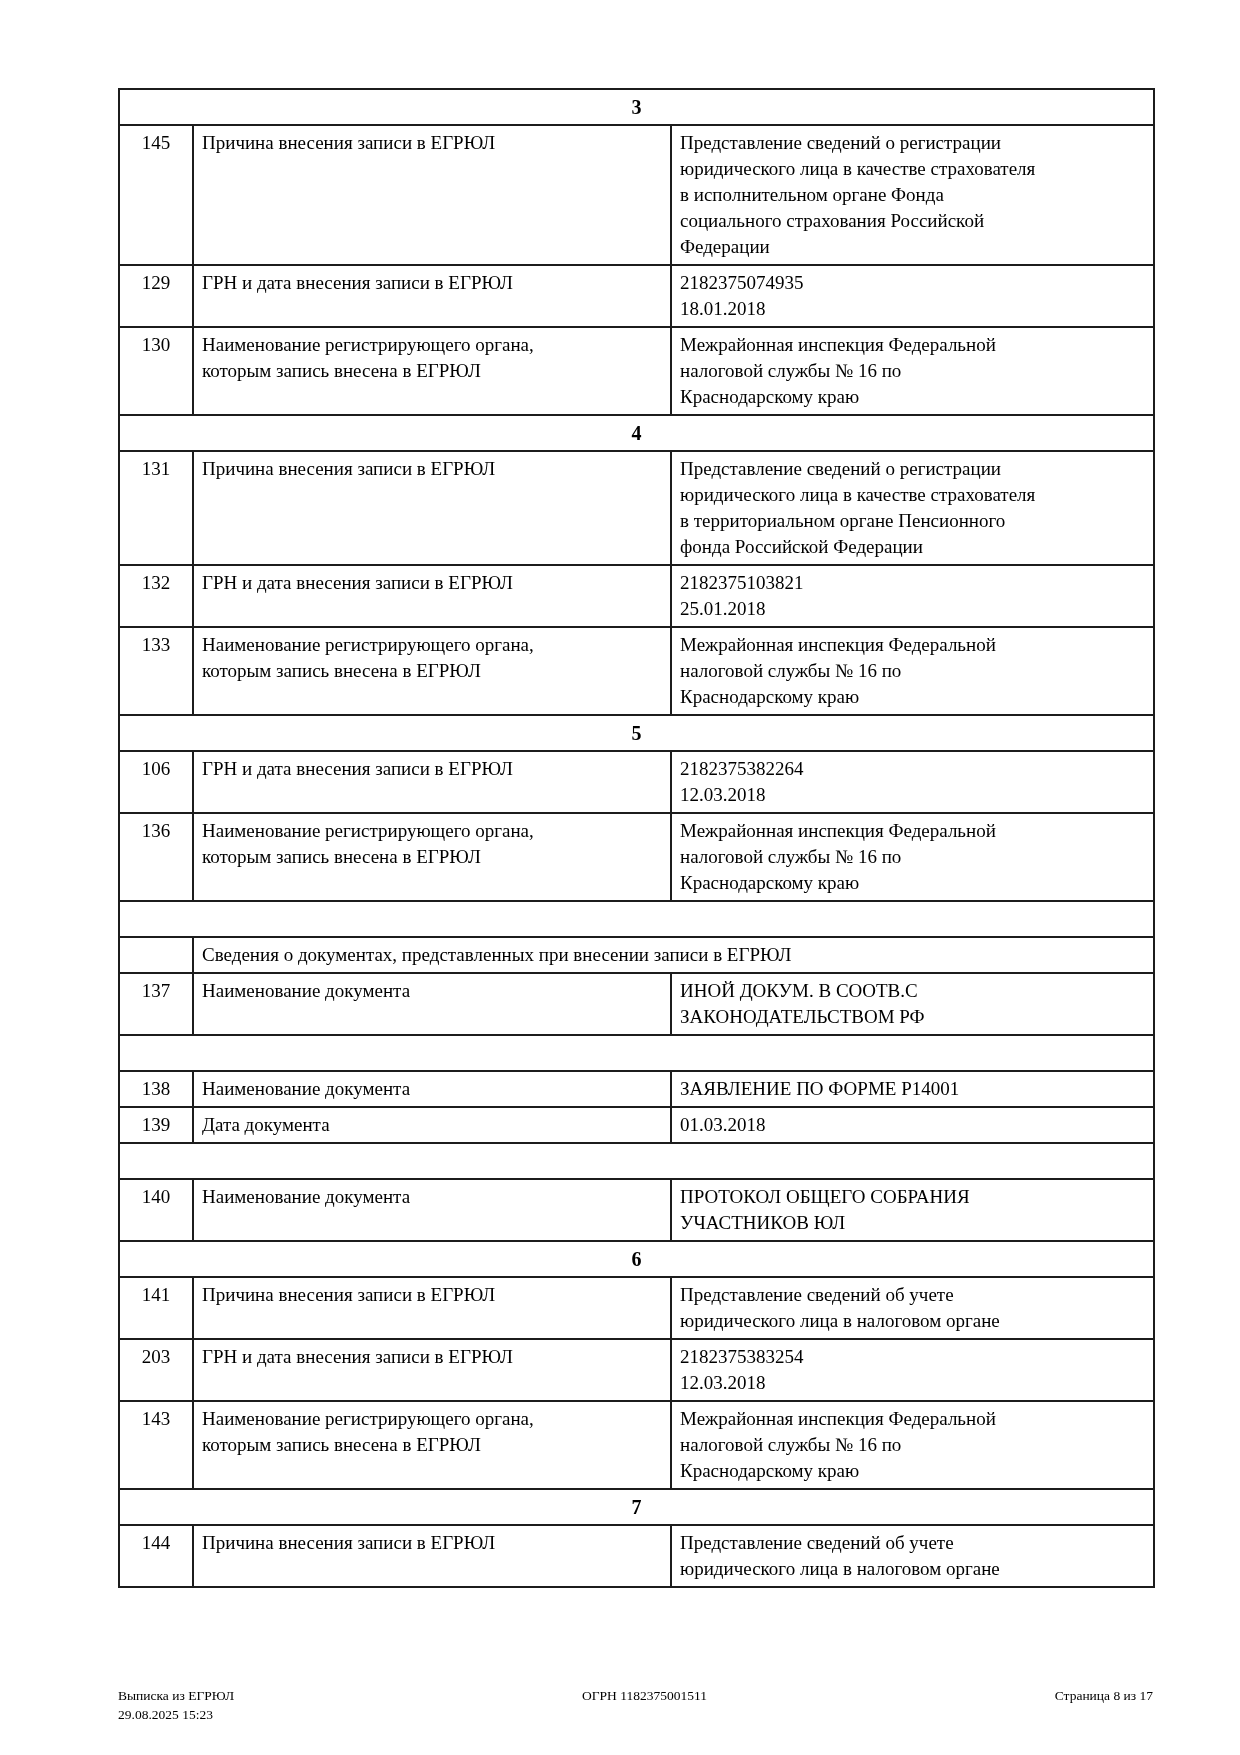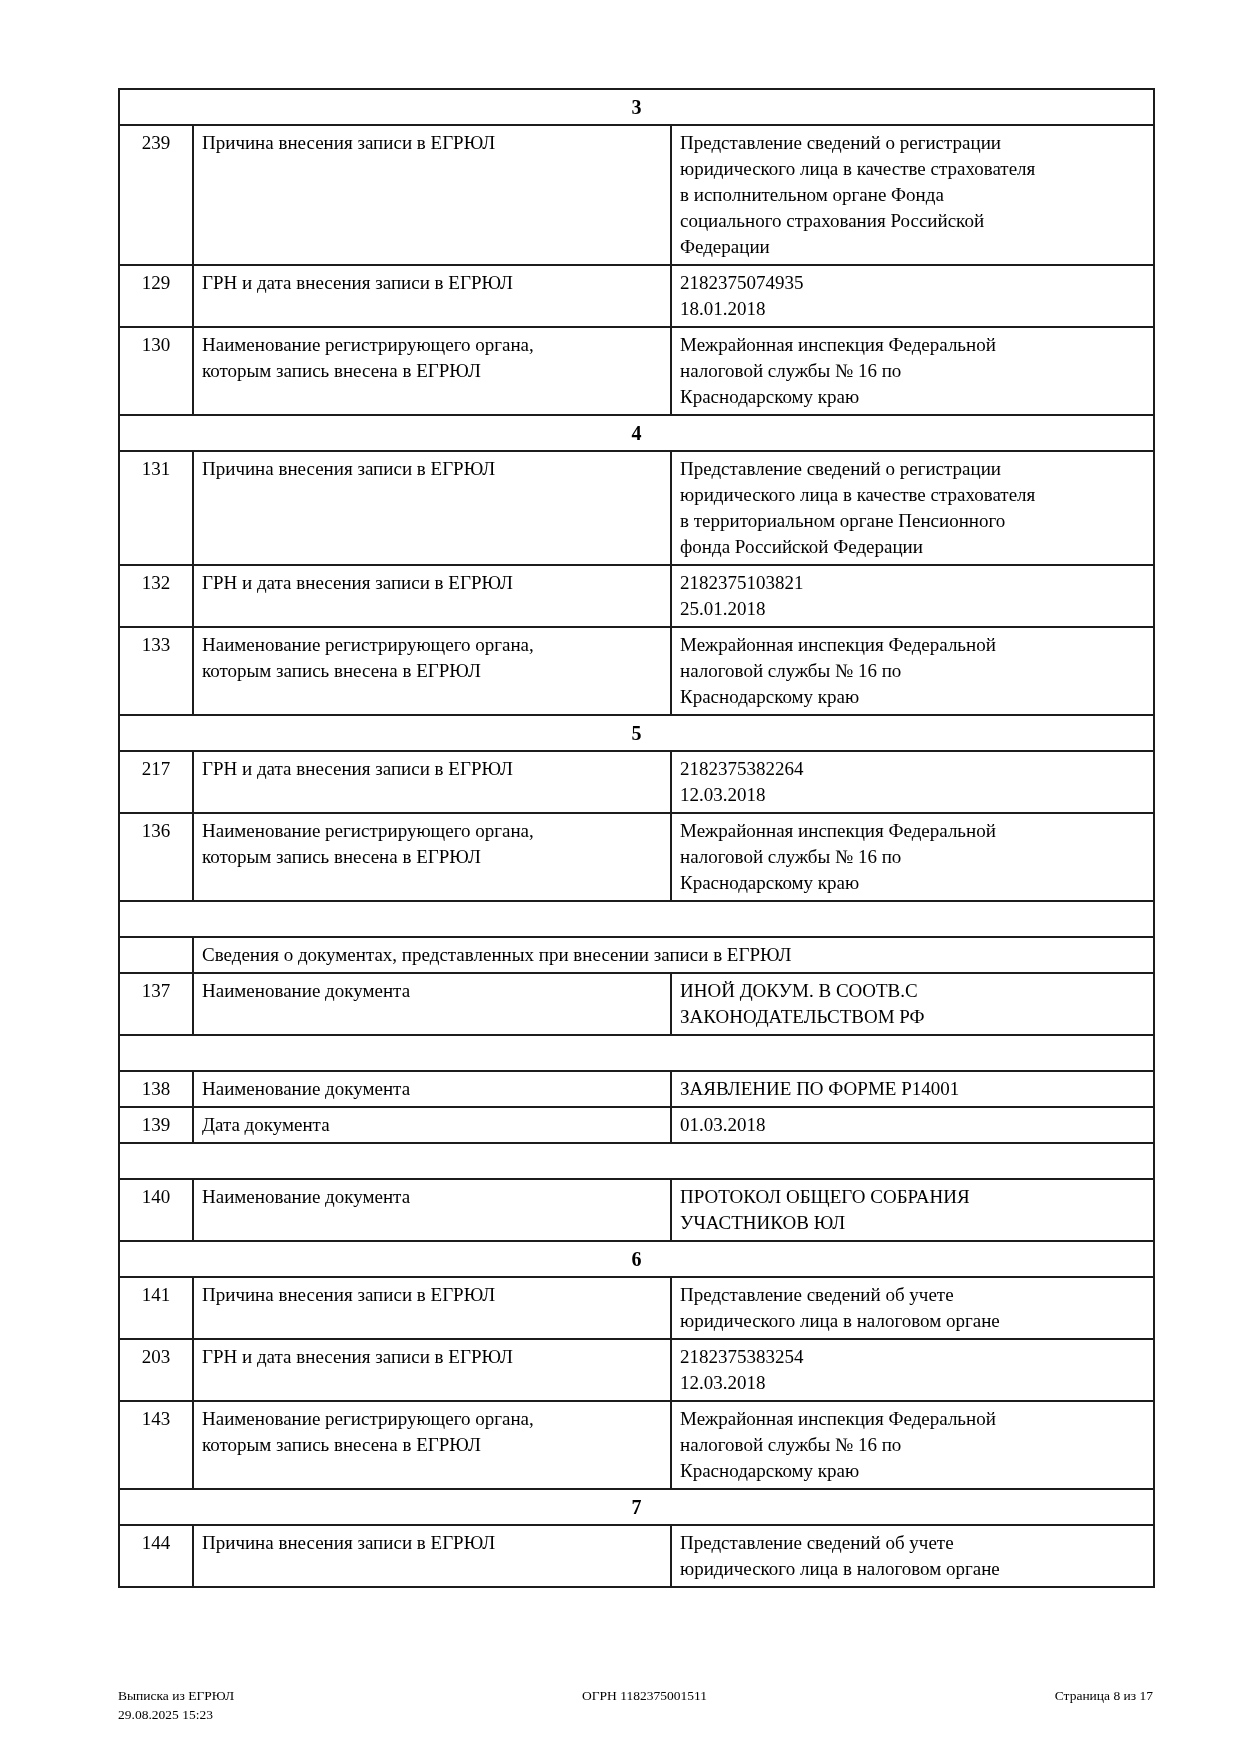--- a/index.html
+++ b/index.html
@@ -72,21 +72,21 @@
   <colgroup>
     <col style="width:74px">
     <col style="width:478px">
     <col style="width:483px">
   </colgroup>
   <tbody id="table-body">
       <tr>
         <td class="section-cell" colspan="3">3</td>
       </tr>
       <tr>
-        <td class="num-cell">239</td>
+        <td class="num-cell">145</td>
         <td class="field-cell">Причина внесения записи в ЕГРЮЛ</td>
         <td class="value-cell">Представление сведений о регистрации
 юридического лица в качестве страхователя
 в исполнительном органе Фонда
 социального страхования Российской
 Федерации</td>
       </tr>
       <tr>
         <td class="num-cell">129</td>
         <td class="field-cell">ГРН и дата внесения записи в ЕГРЮЛ</td>
@@ -123,21 +123,21 @@
         <td class="field-cell">Наименование регистрирующего органа,
 которым запись внесена в ЕГРЮЛ</td>
         <td class="value-cell">Межрайонная инспекция Федеральной
 налоговой службы № 16 по
 Краснодарскому краю</td>
       </tr>
       <tr>
         <td class="section-cell" colspan="3">5</td>
       </tr>
       <tr>
-        <td class="num-cell">217</td>
+        <td class="num-cell">106</td>
         <td class="field-cell">ГРН и дата внесения записи в ЕГРЮЛ</td>
         <td class="value-cell">2182375382264
 12.03.2018</td>
       </tr>
       <tr>
         <td class="num-cell">136</td>
         <td class="field-cell">Наименование регистрирующего органа,
 которым запись внесена в ЕГРЮЛ</td>
         <td class="value-cell">Межрайонная инспекция Федеральной
 налоговой службы № 16 по

